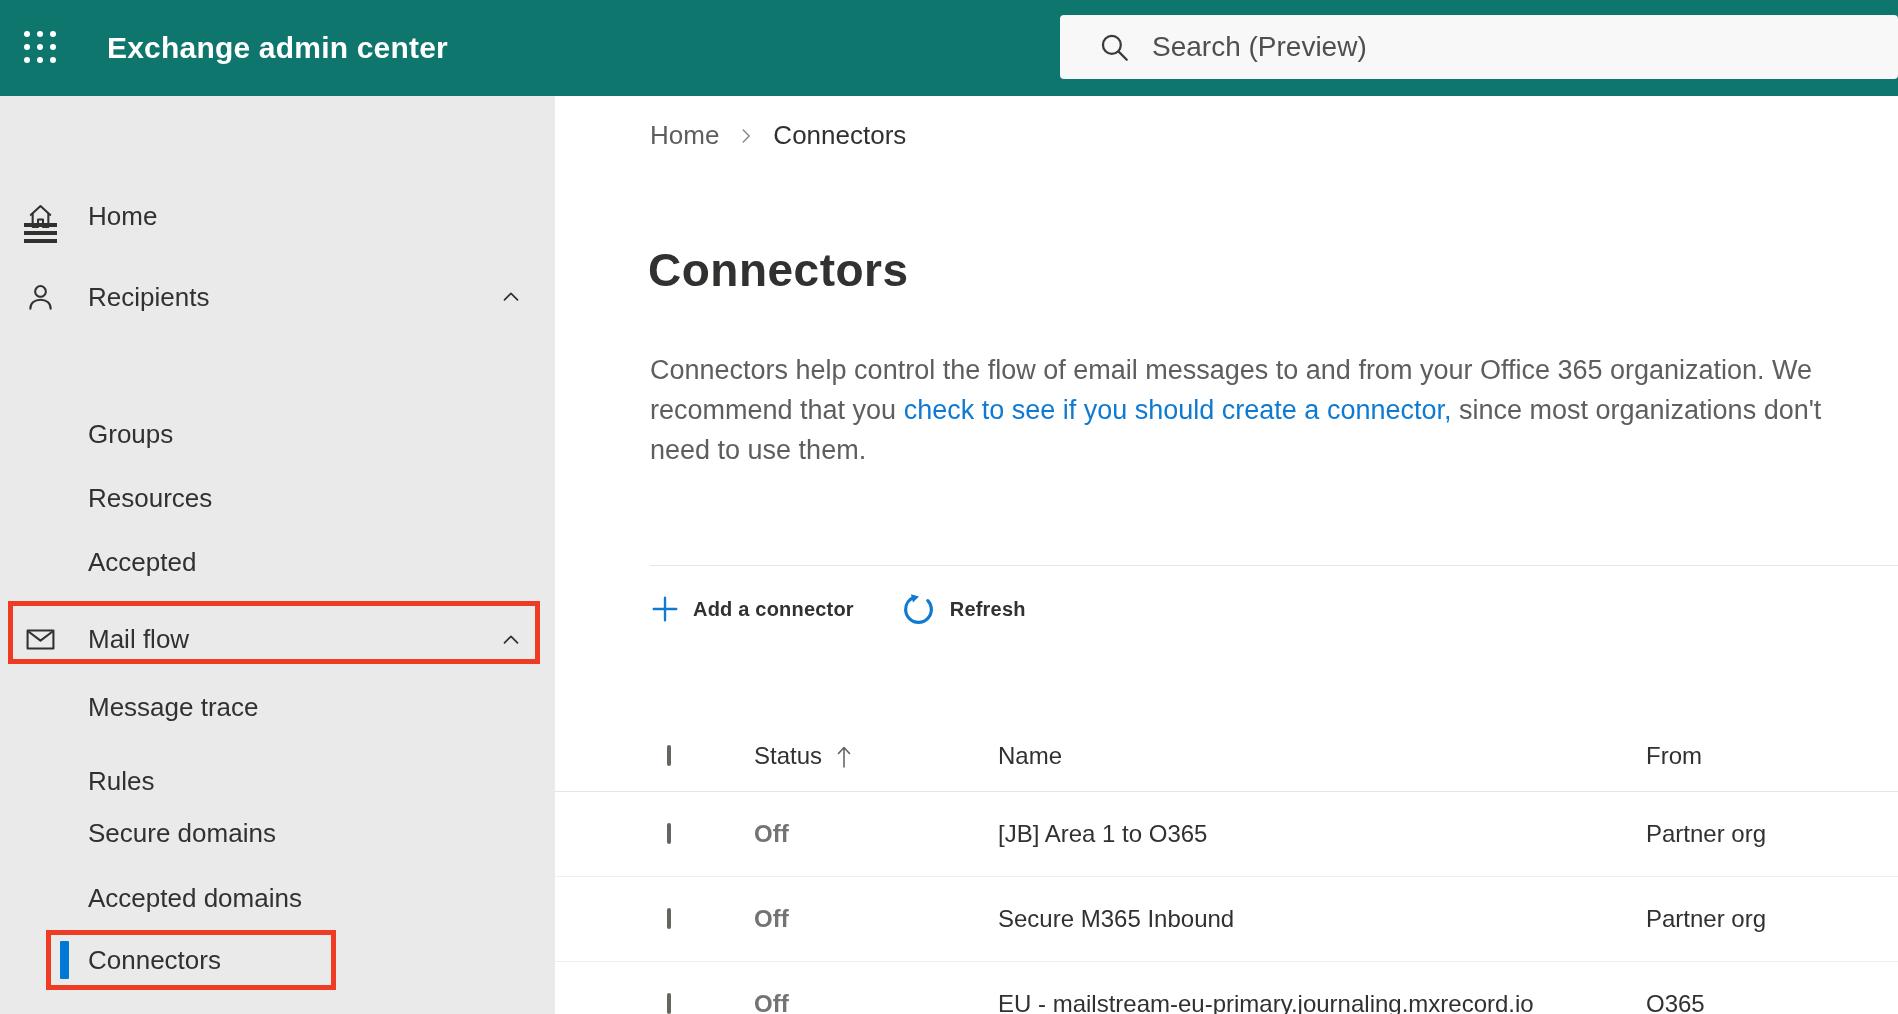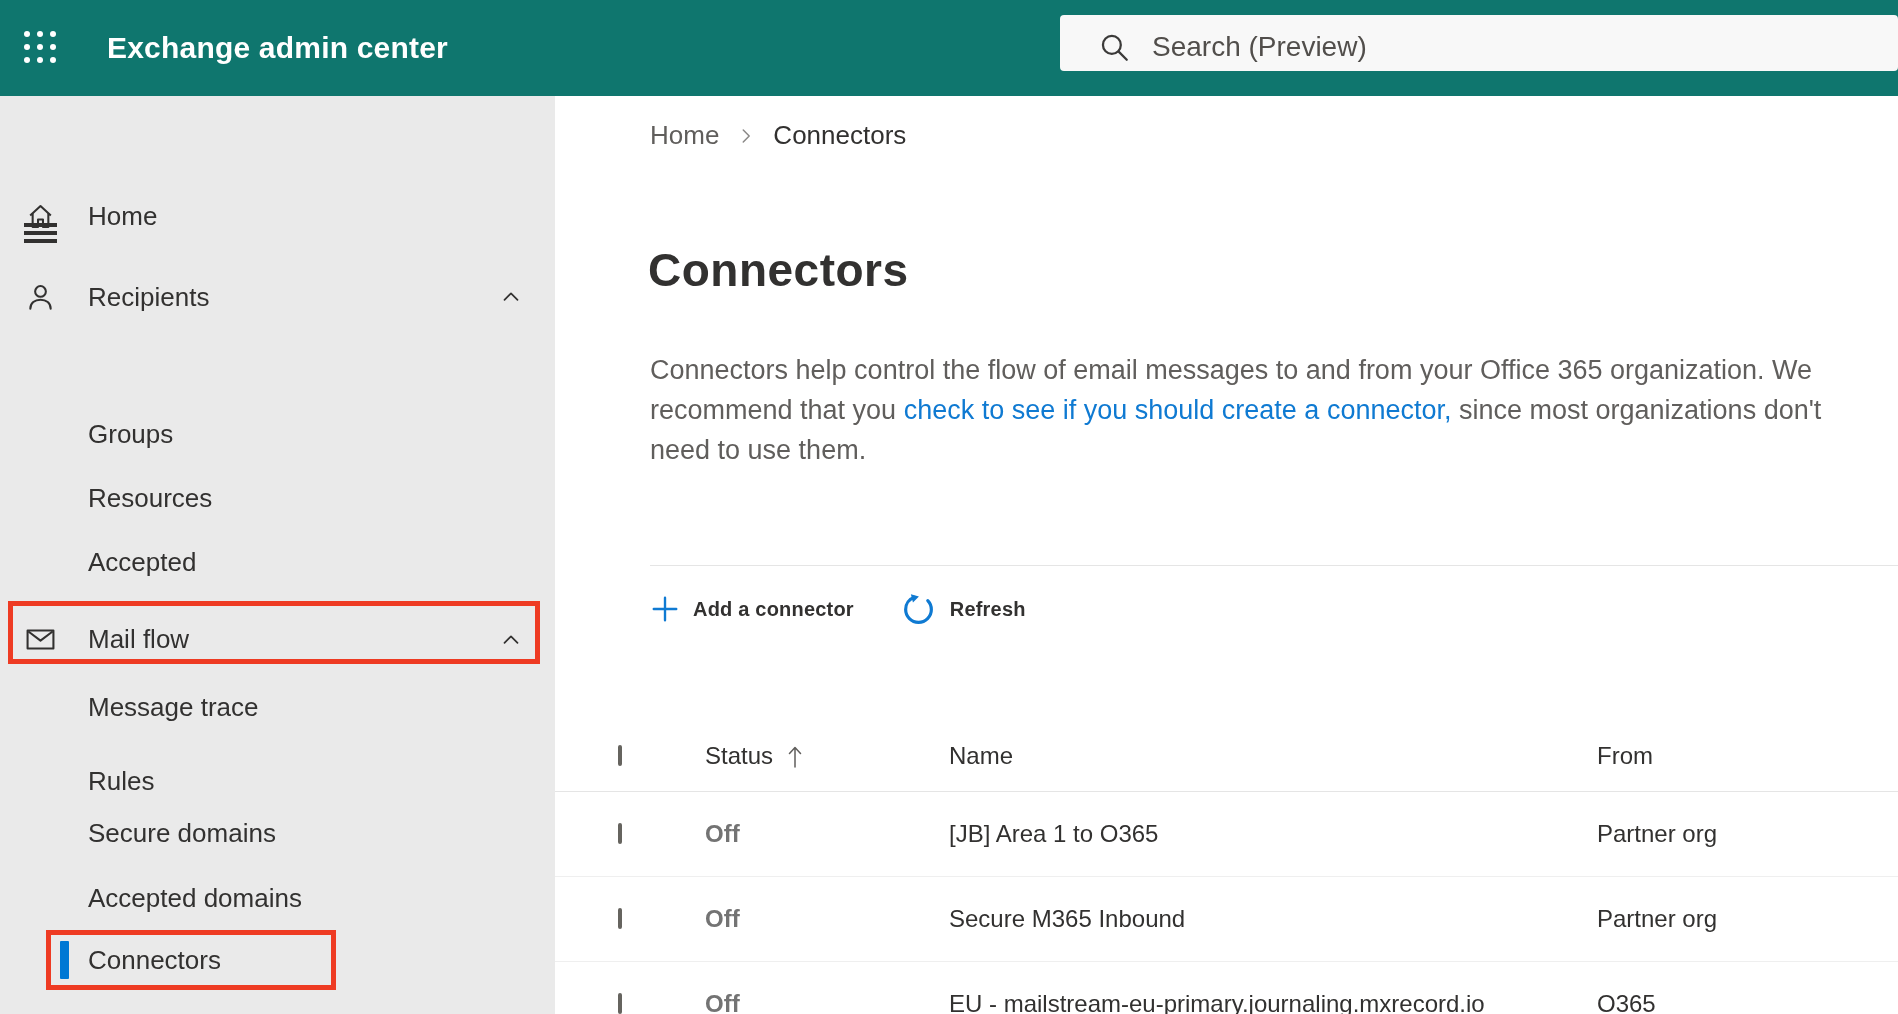--- a/index.html
+++ b/index.html
@@ -21,21 +21,21 @@
     display: grid; grid-template-columns: repeat(3, 6px); grid-template-rows: repeat(3, 6px);
     gap: 7px; cursor: pointer;
   }
   .waffle span { width: 6px; height: 6px; border-radius: 50%; background: #ffffff; }
   .app-title {
     position: absolute; left: 107px; top: 0; height: 96px;
     display: flex; align-items: center;
     color: #ffffff; font-size: 30px; font-weight: 700; letter-spacing: 0.2px;
   }
   .searchbox {
-    position: absolute; left: 1060px; top: 15px; width: 838px; height: 56px;
+    position: absolute; left: 1060px; top: 15px; width: 838px; height: 64px;
     background: #f8f8f8; border-radius: 4px;
     display: flex; align-items: center;
   }
   .searchbox svg { position: absolute; left: 37px; top: 15px; }
   .searchbox input {
     position: absolute; left: 92px; top: 0; width: 720px; height: 64px;
     border: none; outline: none; background: transparent;
     font-family: "Liberation Sans", "DejaVu Sans", sans-serif;
     font-size: 28px; color: #3b3a39;
   }
@@ -91,21 +91,21 @@
   .tb-btn .tb-label {
     font-family: "Liberation Sans", "DejaVu Sans", sans-serif;
     font-size: 20px; font-weight: 700; color: #323130; margin-left: 13px; letter-spacing: 0.2px;
   }
   .tb-add { margin-right: 46px; }
 
   
   .conn-table { position: absolute; left: 0; right: 0; top: 624px; }
   .t-row {
     display: grid; grid-template-columns: 87px 244px 648px 1fr;
-    padding-left: 63px; align-items: center;
+    padding-left: 112px; align-items: center;
   }
   .t-head { height: 72px; border-bottom: 1px solid #e5e5e5; }
   .t-body-row { height: 85px; border-bottom: 1px solid #efefef; }
   .t-head .hcell { font-size: 24px; color: #323130; display: flex; align-items: center; cursor: pointer; }
   .checkbox {
     width: 34px; height: 36px; border: 2px solid #66645f; border-radius: 8px;
     background: transparent; cursor: pointer;
   }
   .cell-status { font-size: 24px; font-weight: 700; color: #737373; }
   .cell-name, .cell-from { font-size: 24px; color: #323130; white-space: nowrap; overflow: hidden; }

